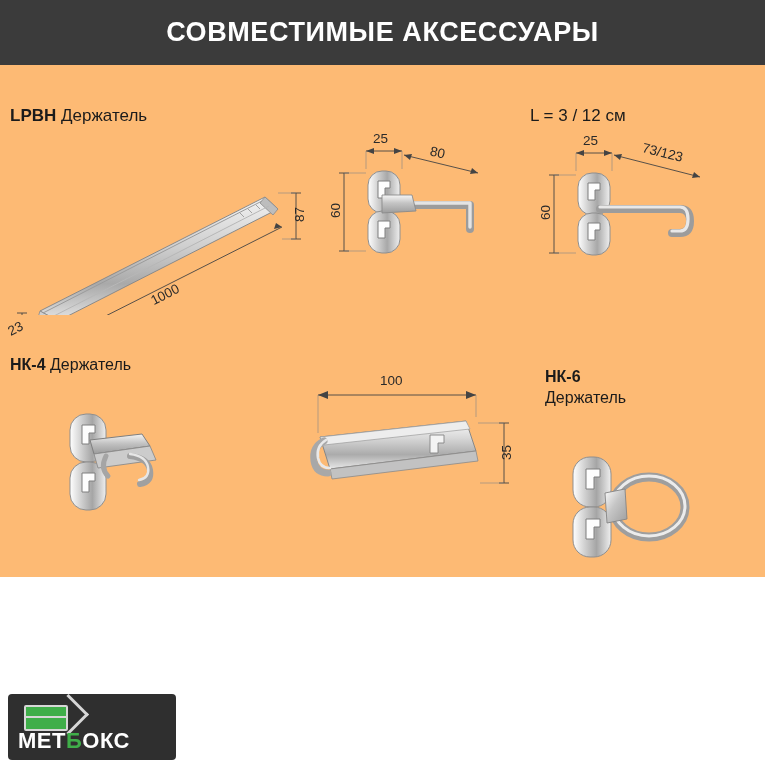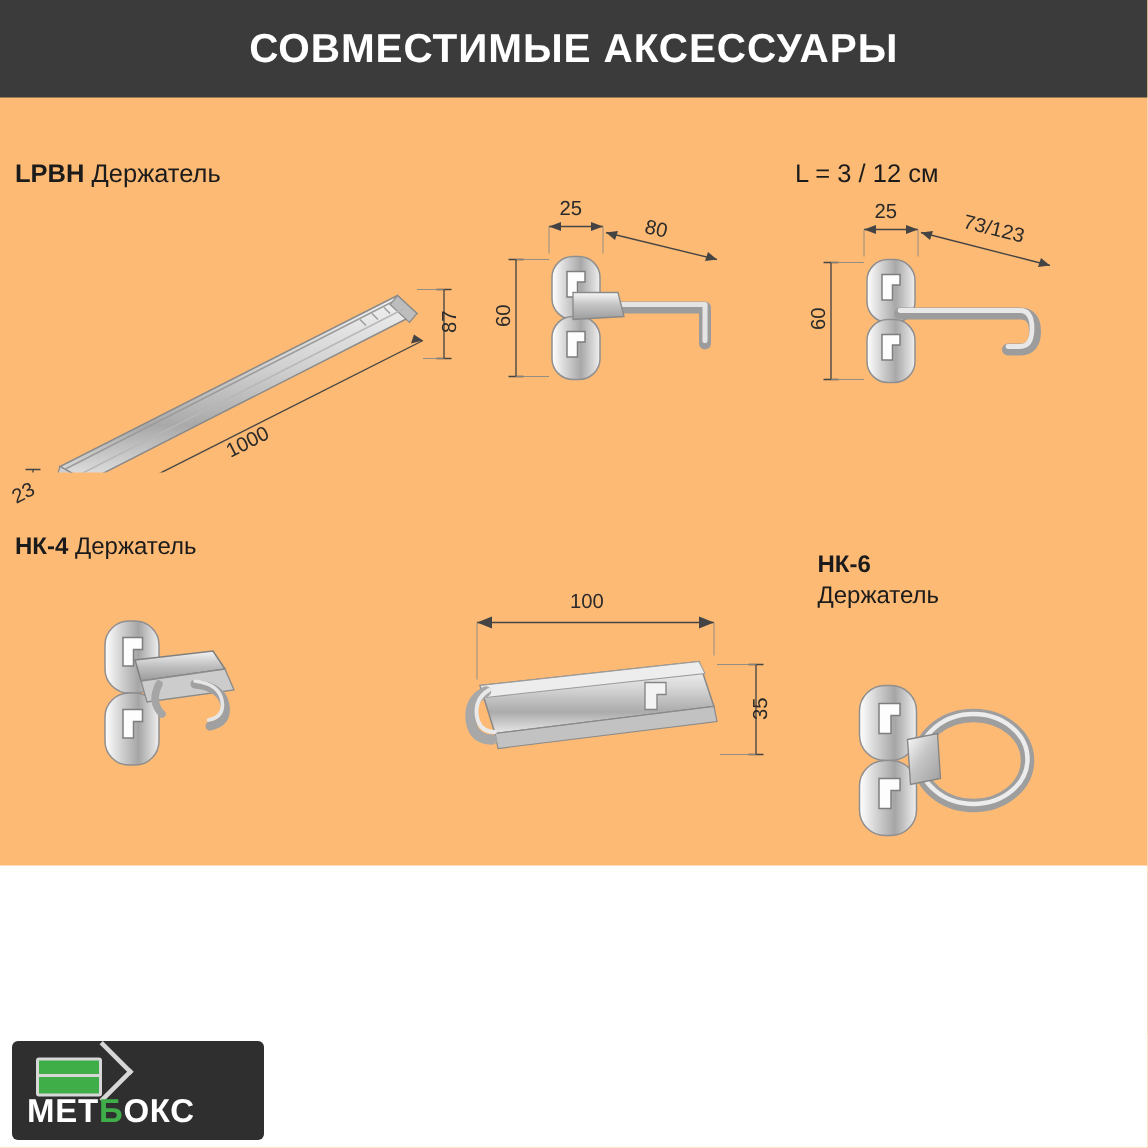--- a/index.html
+++ b/index.html
@@ -341,21 +341,21 @@
           <path d="M120 60 q16 2 18 13 q2 11 -9 13" fill="none" stroke="#e6e6e6" stroke-width="2.4" stroke-linecap="round"></path>
           <path d="M96 62 q-6 12 2 20" fill="none" stroke="#a5a5a5" stroke-width="5" stroke-linecap="round"></path>
         </svg>
       </div>
     </div>
 
     <div class="cell" style="left:290px; top:290px; width:250px;">
       <div class="cap big">
       </div>
 
-      <div class="art" style="width:250px; height:170px; margin-top:40px;">
+      <div class="art" style="width:250px; height:170px; margin-top:20px;">
         <svg width="250" height="170" viewBox="0 0 250 170">
           <defs>
             <linearGradient id="met8" x1="0" y1="0" x2="0" y2="1">
               <stop offset="0%" stop-color="#fbfbfb"></stop>
               <stop offset="35%" stop-color="#d8d8d8"></stop>
               <stop offset="70%" stop-color="#ababab"></stop>
               <stop offset="100%" stop-color="#e8e8e8"></stop>
             </linearGradient>
           </defs>
 

